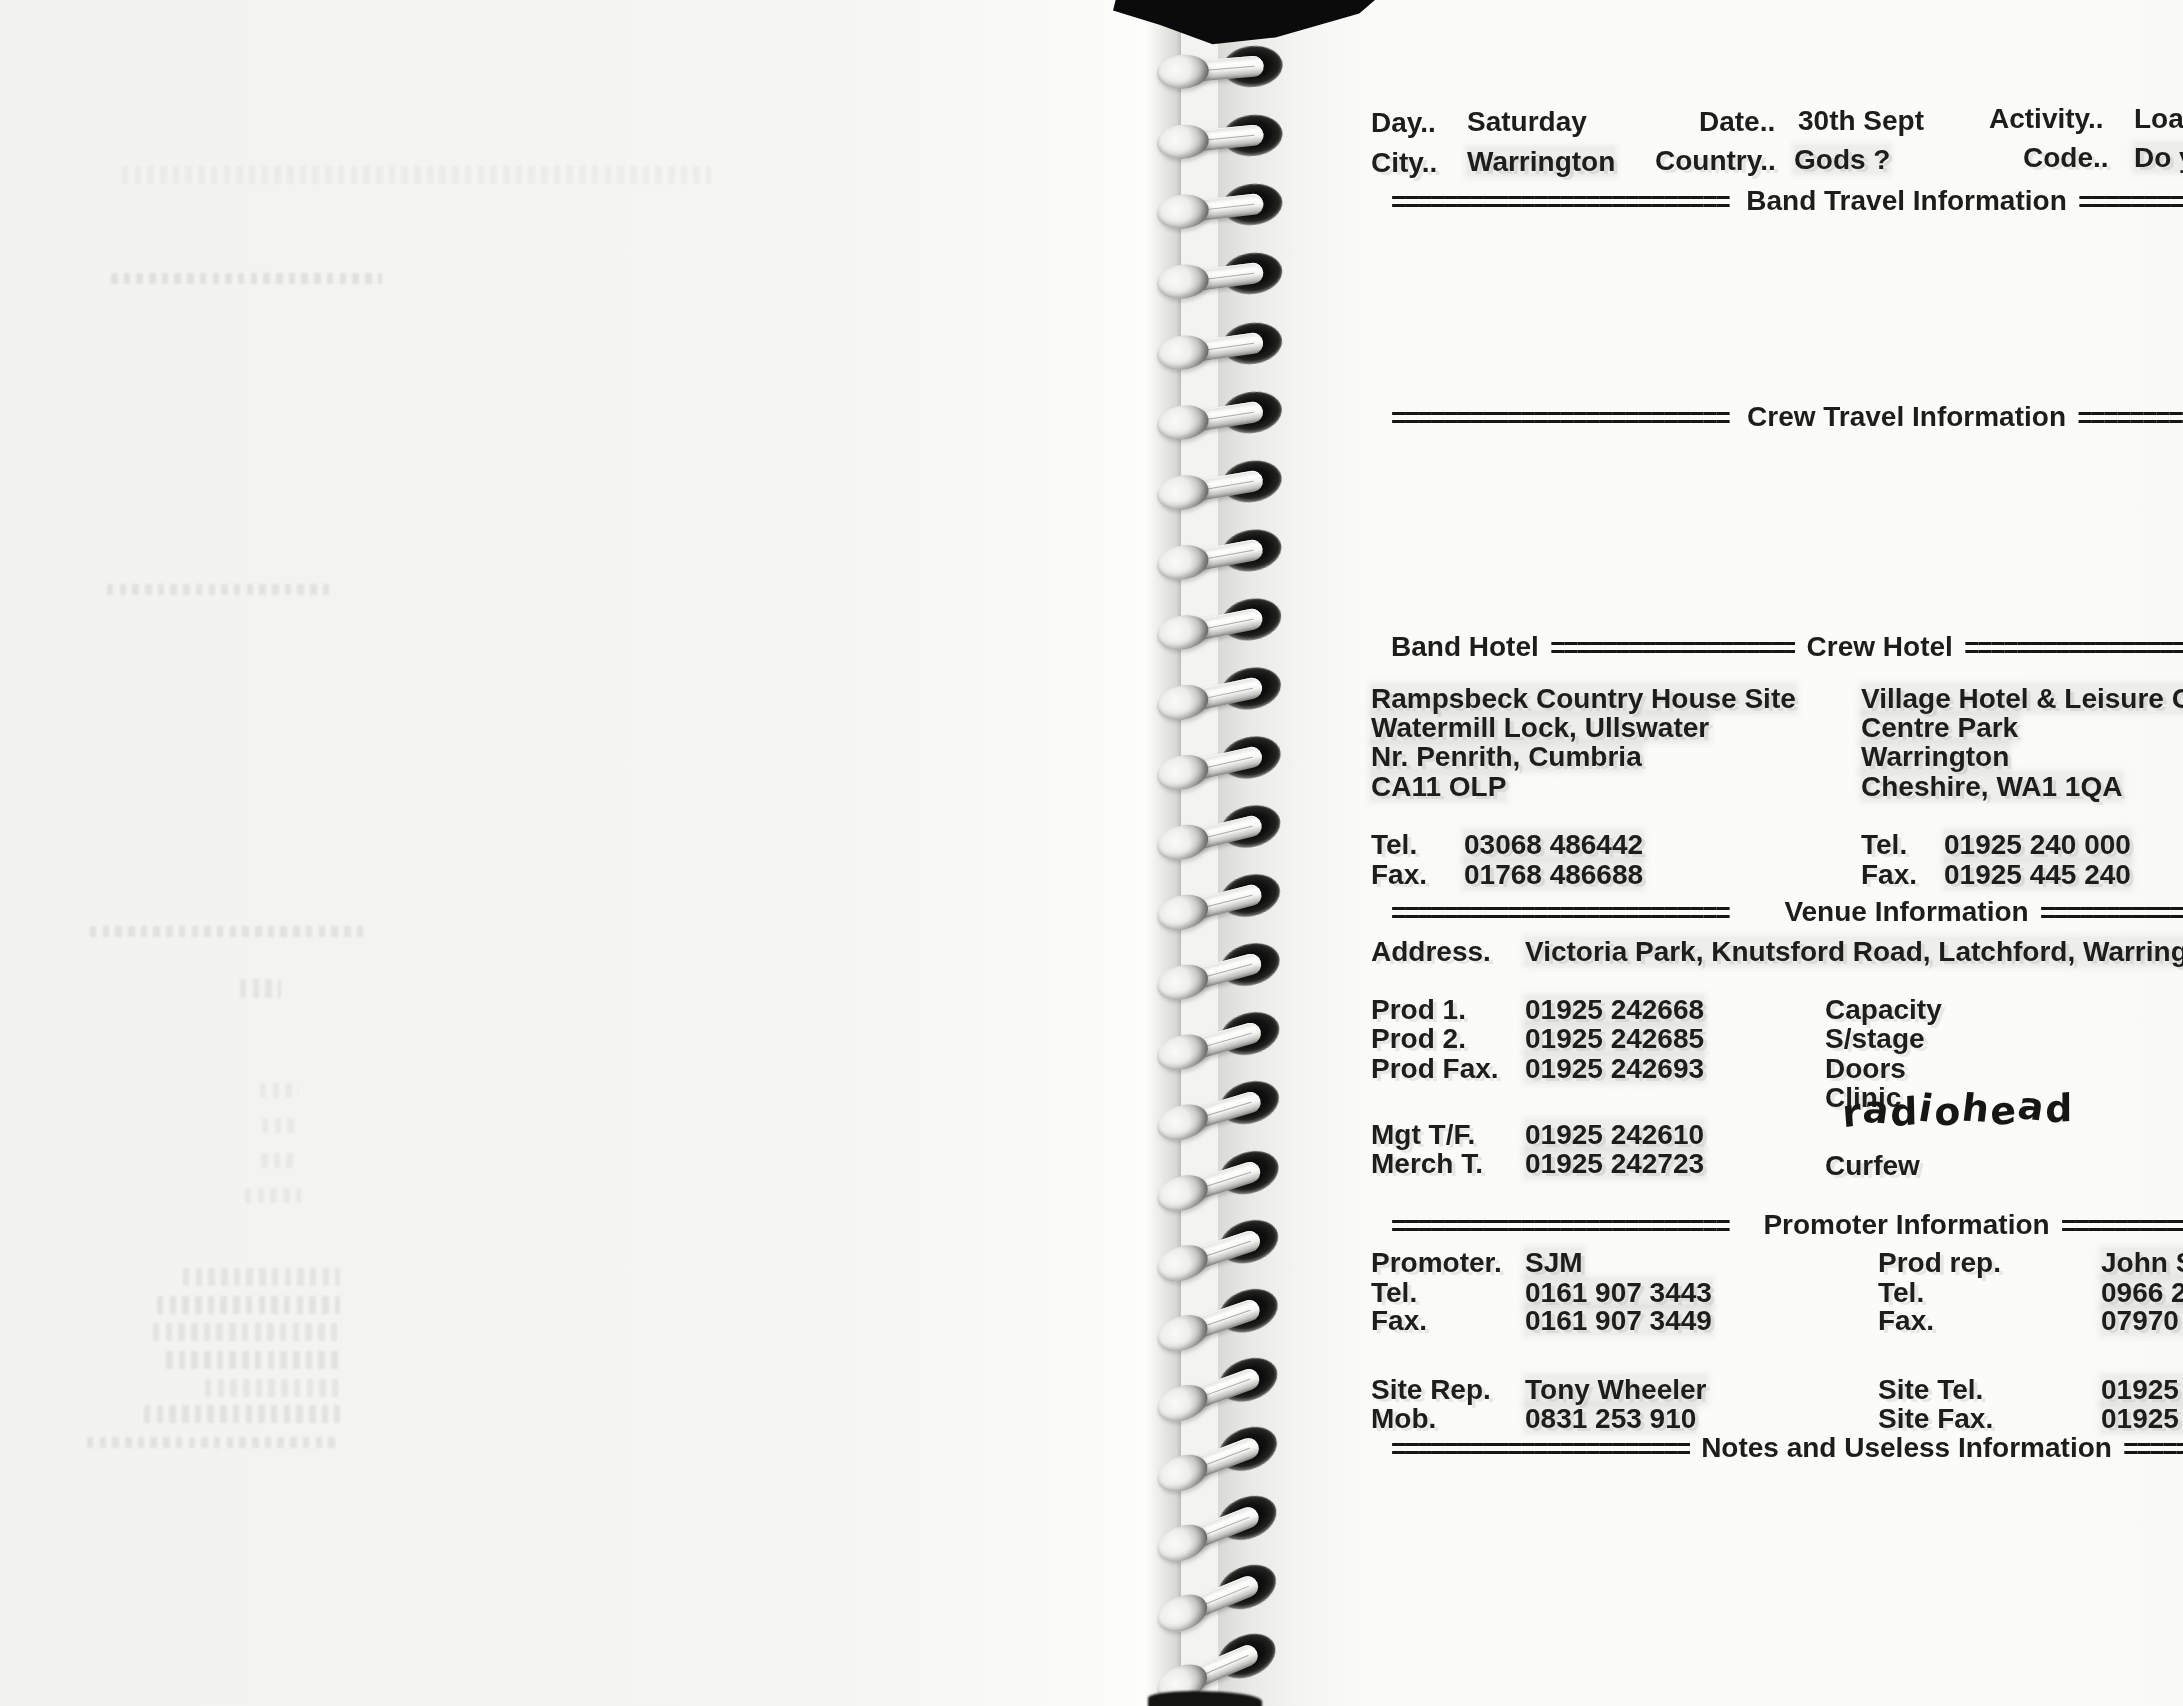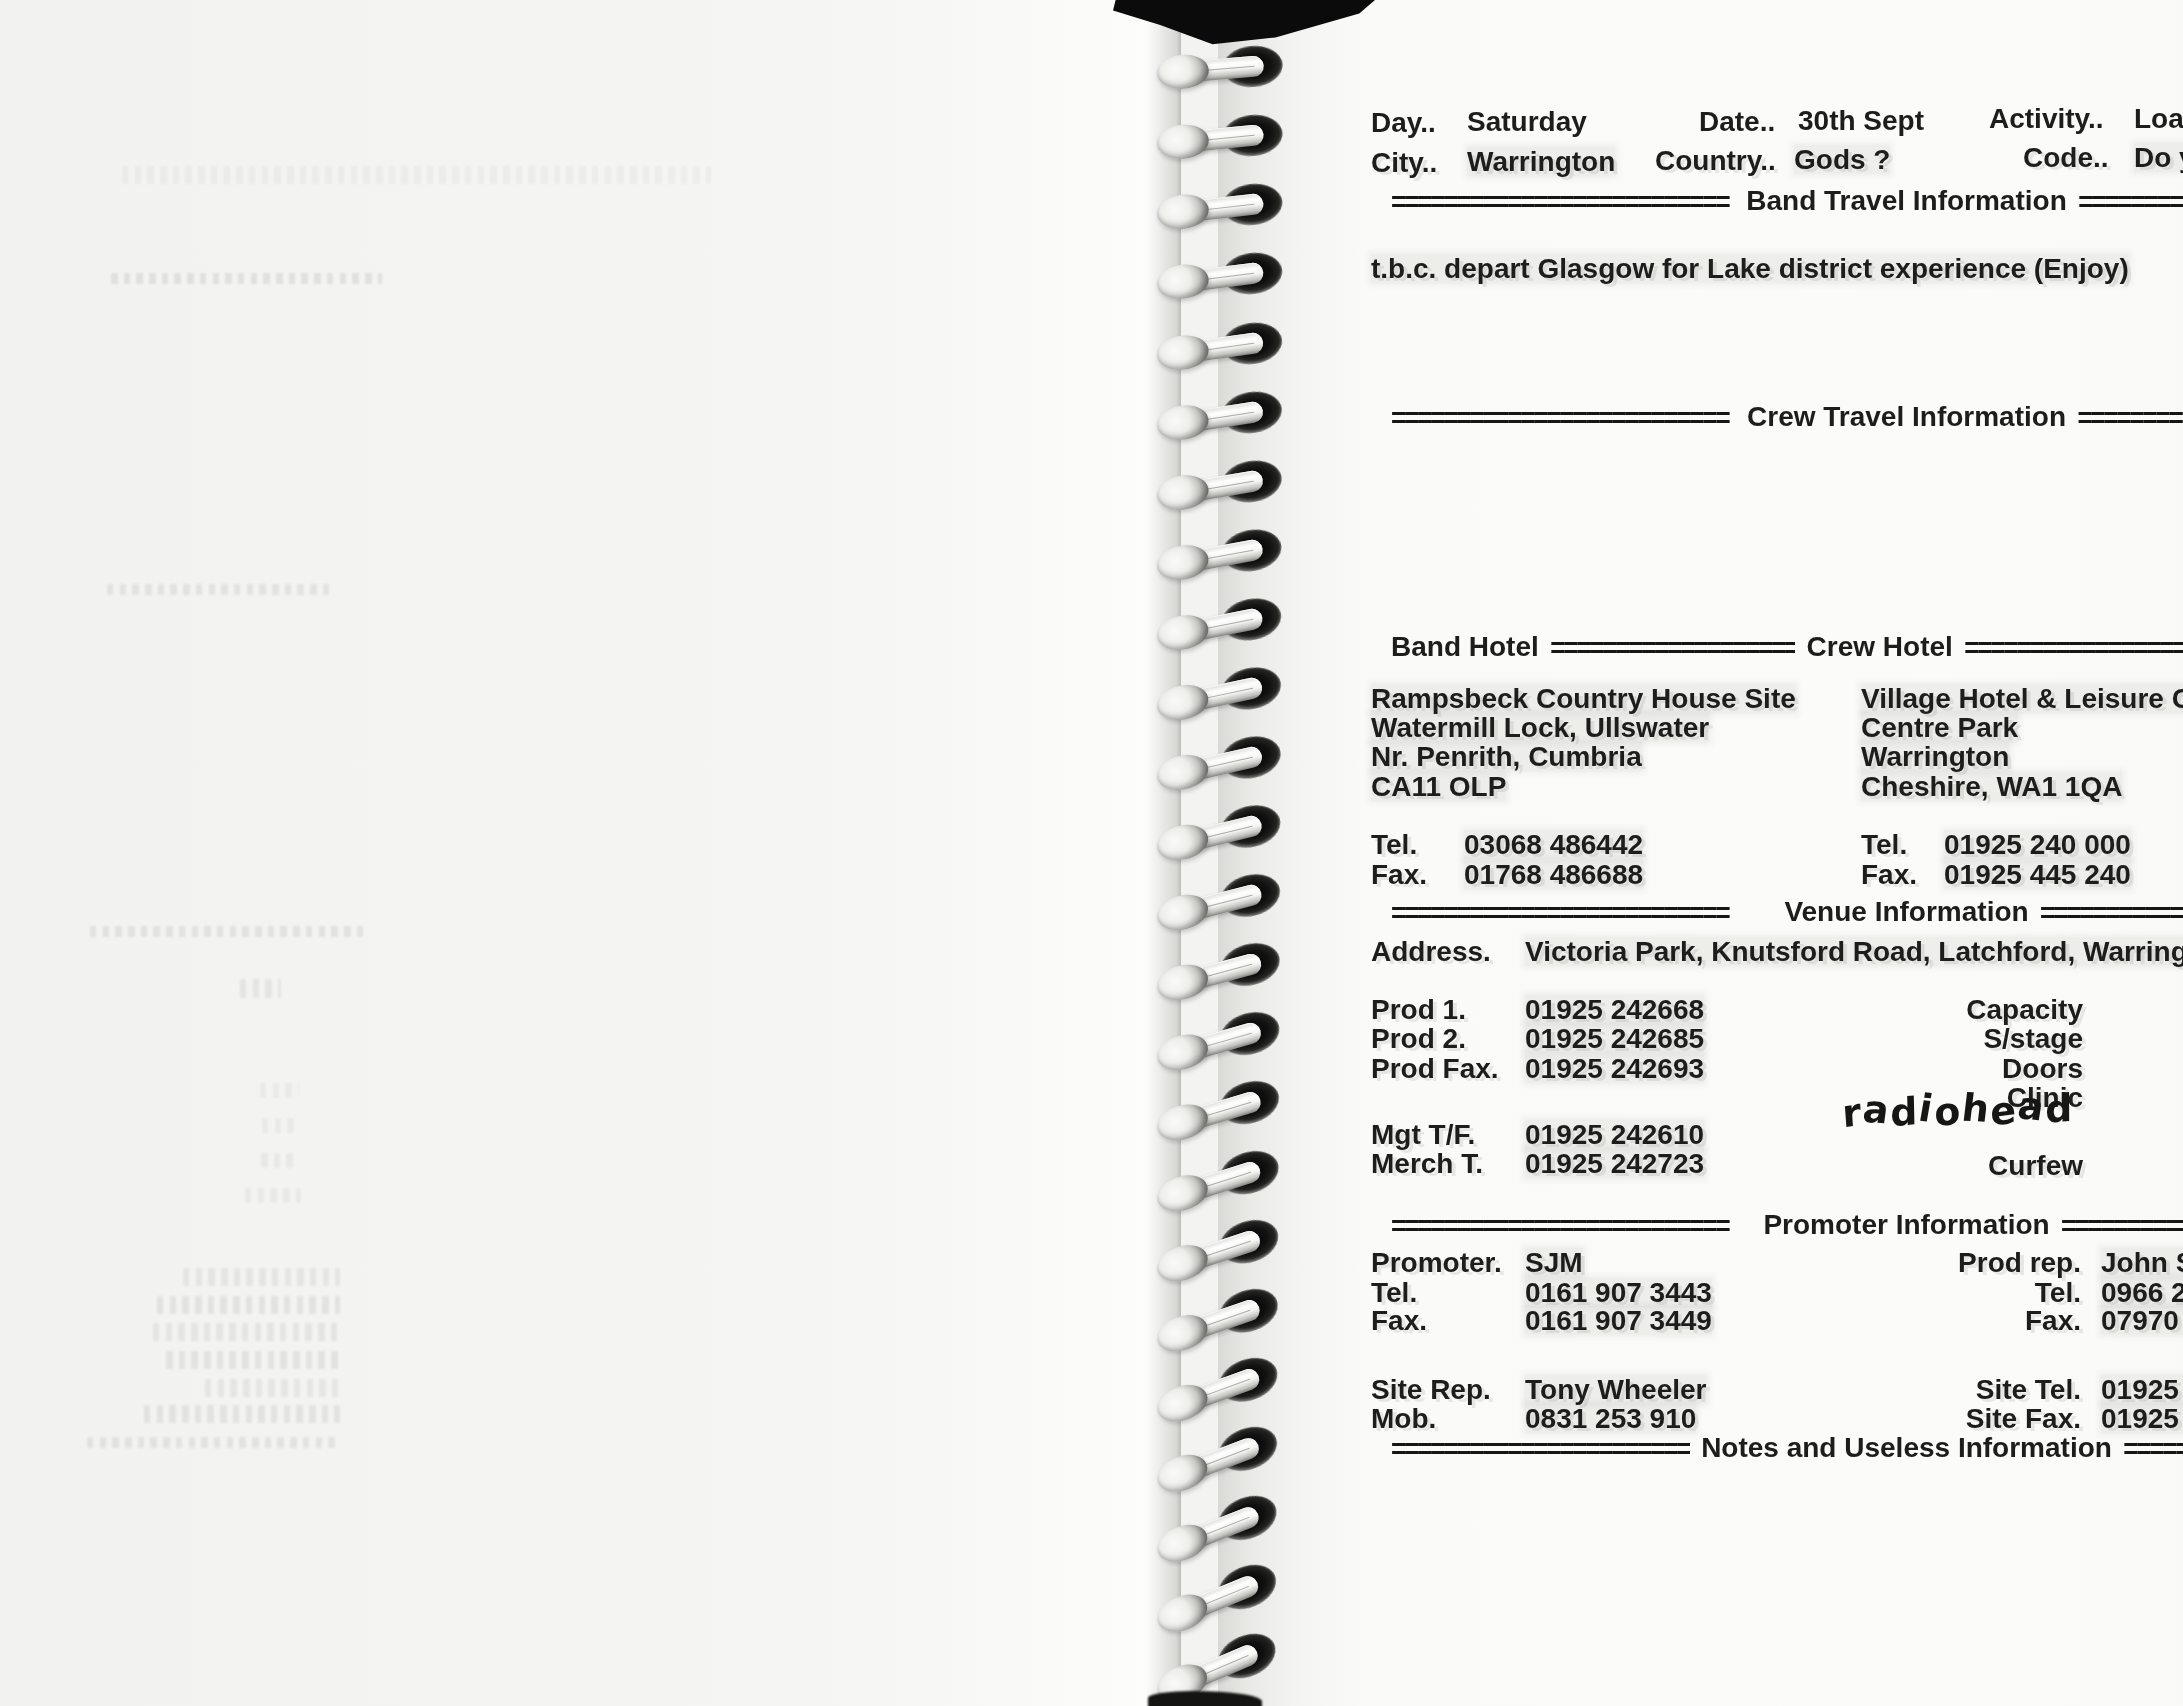--- a/index.html
+++ b/index.html
@@ -33,21 +33,21 @@
     border-radius:40% 60% 10% 10%;filter:blur(1.3px);}
 
   
   .sm{position:absolute;background:repeating-linear-gradient(90deg, rgba(25,25,25,.6) 0 6.5px, rgba(25,25,25,0) 6.5px 12.7px);
       filter:blur(1.3px);border-radius:1.7px;}
 
   
   .ln{position:absolute;white-space:pre;font-weight:700;font-size:28px;color:#1d1d1b;line-height:1.05;}
   .hl{background:rgba(105,105,98,.085);box-shadow:0 0 5.2px 2.6px rgba(105,105,98,.065);}
   .gh{text-shadow:3.9px 2.6px 0 rgba(70,70,66,.11);}
-  .ra{text-align:right;}
+  .ra{}
   .sep{position:absolute;left:1391px;width:1031px;display:flex;align-items:center;column-gap:11.4px;
        font-weight:700;font-size:28px;color:#1d1d1b;}
   .sep .eq{flex:1 1 0;overflow:hidden;white-space:nowrap;letter-spacing:-2.2px;font-size:26px;
            transform:scaleY(1.08);color:#161614;}
   .sep .eqfix{flex:0 0 245px;}
   .sep .ttl{white-space:pre;}
   .logo{position:absolute;left:1825px;top:1088px;width:249px;text-align:right;font-size:38px;font-weight:700;
         font-family:"DejaVu Sans",sans-serif;letter-spacing:1.7px;color:#161614;transform:rotate(-1.2deg);}
   .logo span{display:inline-block;}
 </style>
@@ -222,21 +222,20 @@
   <span class="ln gh hl" style="left:1794px;top:145px">Gods ?</span>
   <span class="ln gh" style="left:2023px;top:143px">Code..</span>
   <span class="ln gh hl" style="left:2134px;top:143px">Do you not listen?</span>
 
   <div class="sep" style="top:185px">
     <span class="eq">==========================</span>
     <span class="ttl">Band Travel Information</span>
     <span class="eq">==========================</span>
   </div>
 
-  <span class="ln gh hl" style="left:1371px;top:254px">t.b.c. depart Glasgow for Lake district experience (Enjoy)</span>
 
   <div class="sep" style="top:401px">
     <span class="eq">==========================</span>
     <span class="ttl">Crew Travel Information</span>
     <span class="eq">==========================</span>
   </div>
 
   <div class="sep" style="top:631px">
     <span class="ttl">Band Hotel</span>
     <span class="eq eqfix">==========================</span>

